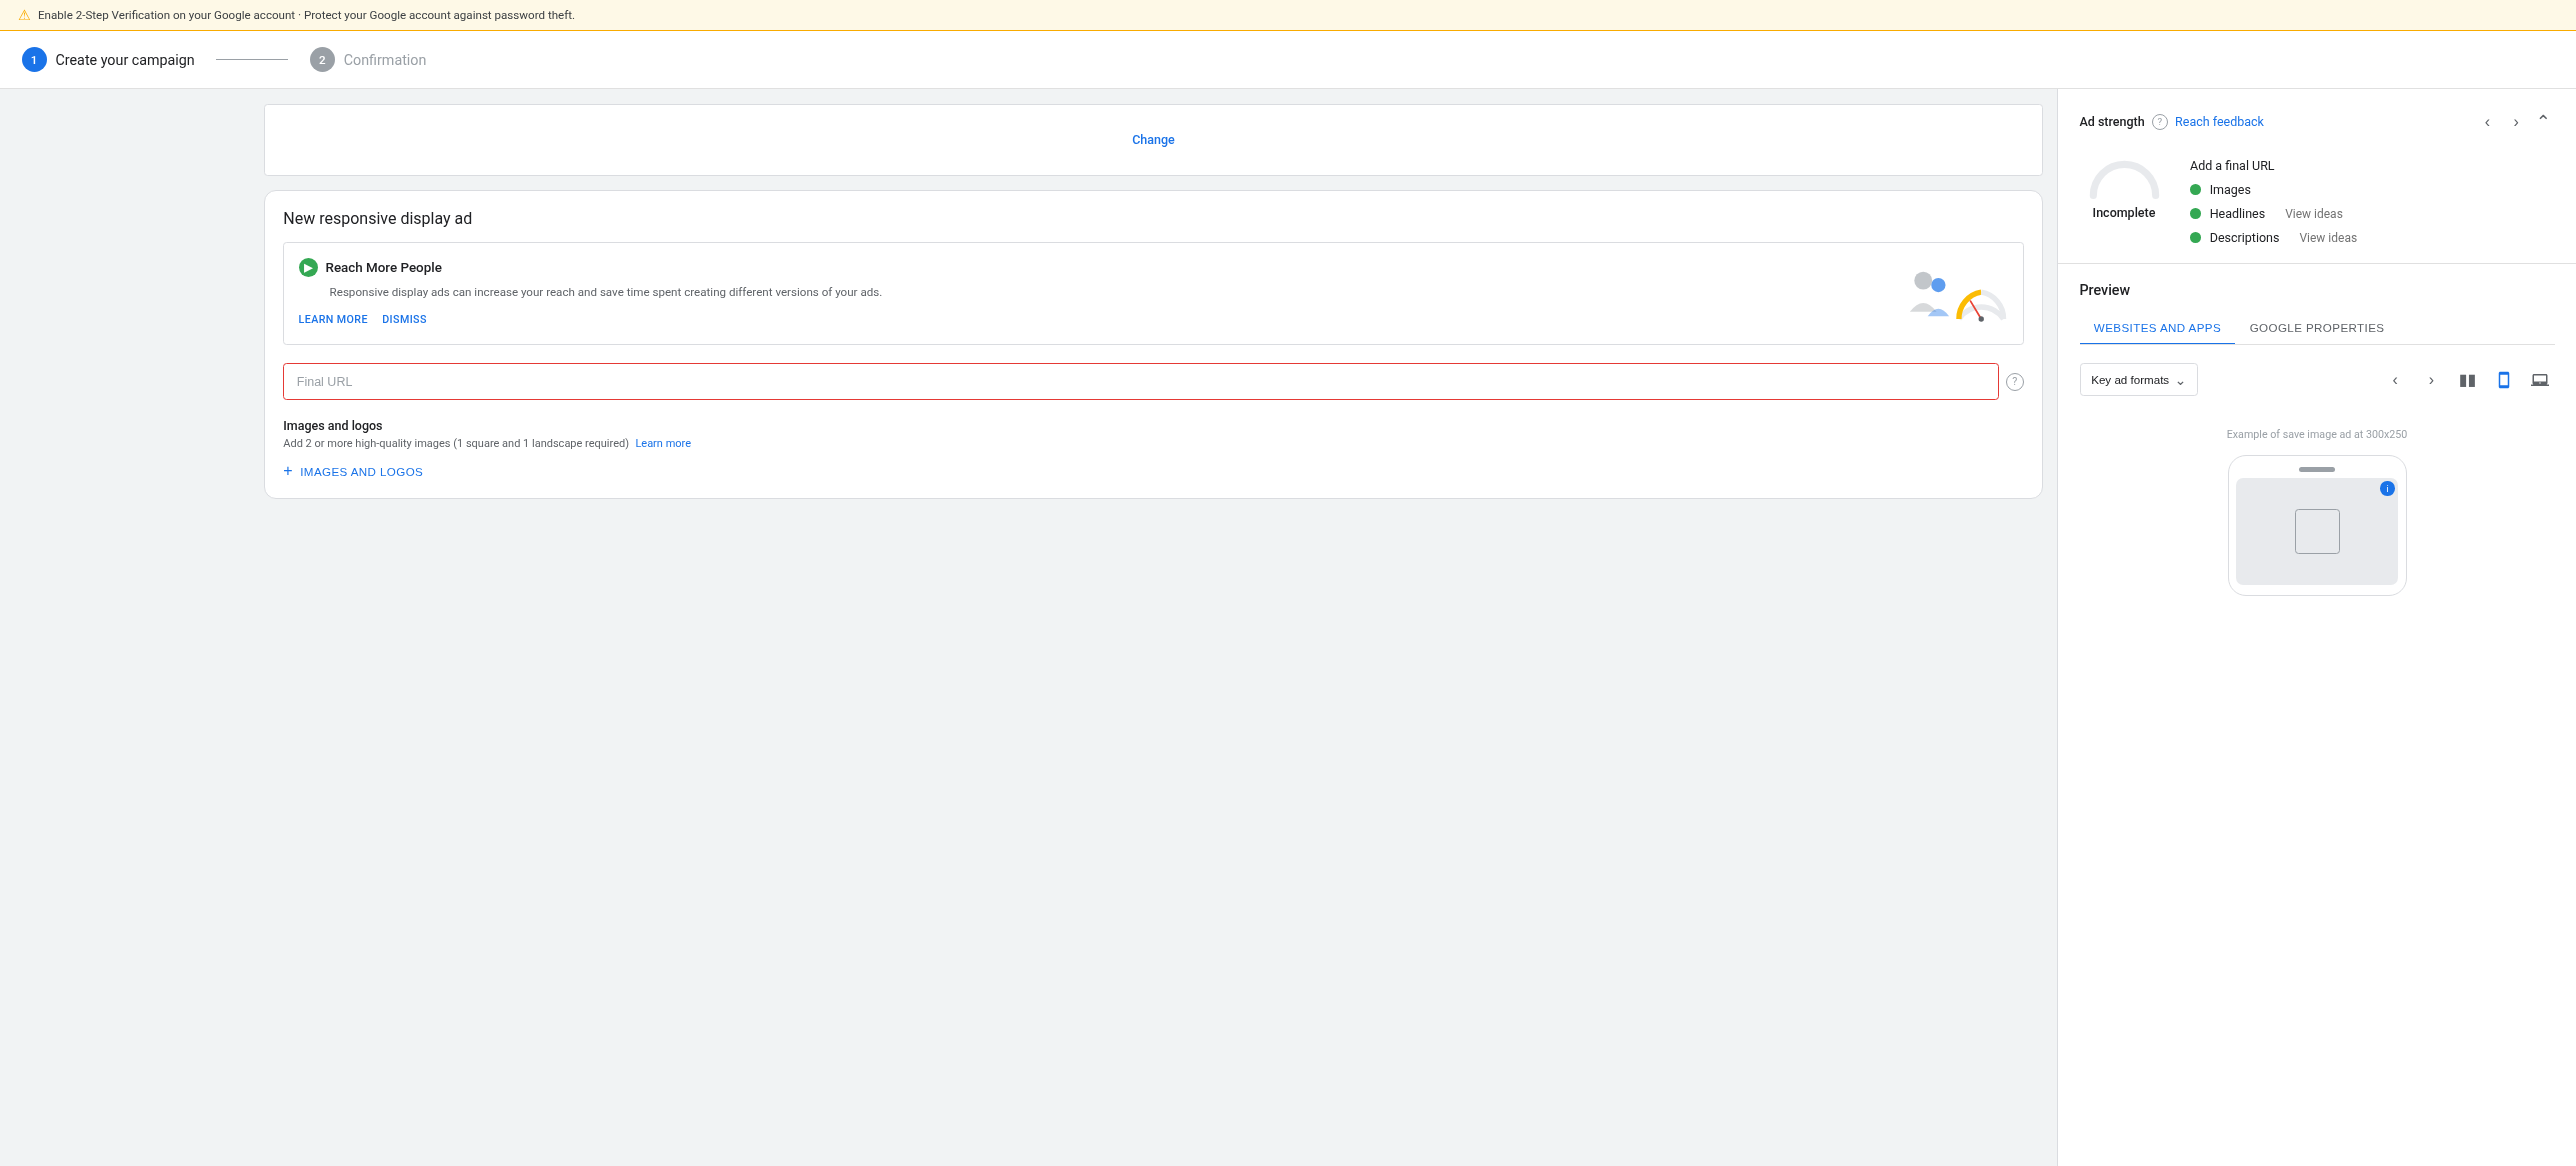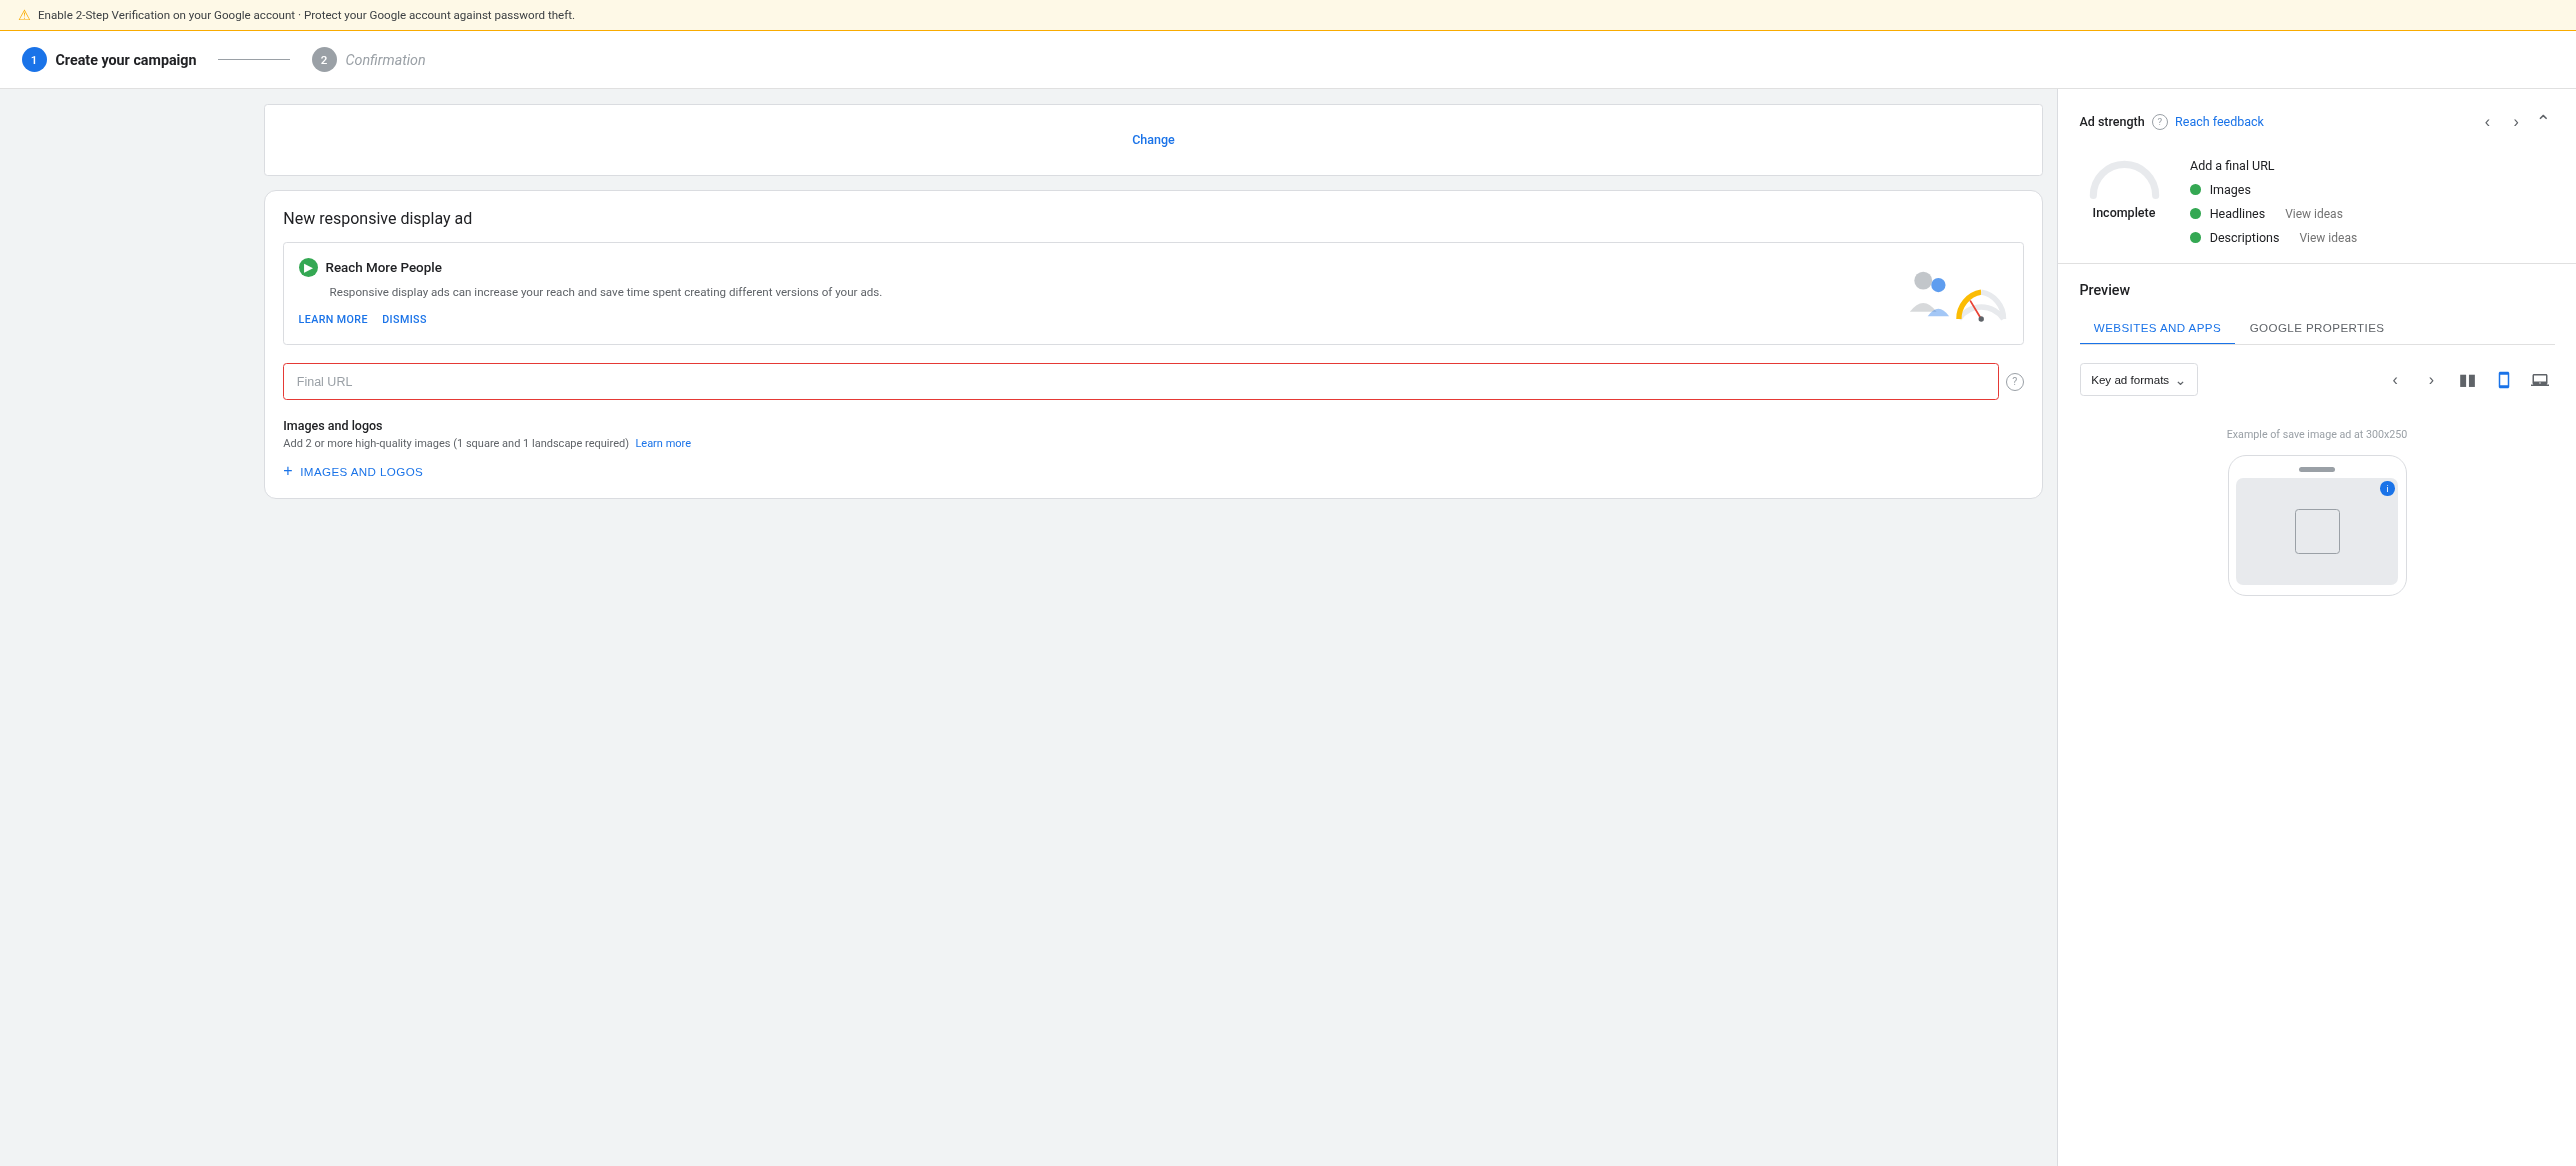--- a/index.html
+++ b/index.html
@@ -53,21 +53,21 @@
       color: #fff;
     }
     .step-circle.active {
       background: #1a73e8;
     }
     .step-circle.inactive {
       background: #9aa0a6;
     }
     .step-label {
       font-size: 14.3px;
-      font-weight: 700;
+      font-weight: 400;
       color: #202124;
     }
     .step-divider {
       width: 72px;
       height: 0.9px;
       background: #9aa0a6;
       margin: 0 7.2px;
     }
 
     
@@ -585,21 +585,21 @@
     <div class="step-circle active">
       <span>1</span>
     </div>
     <span class="step-label">Create your campaign</span>
   </div>
   <div class="step-divider"></div>
   <div class="step-item">
     <div class="step-circle inactive">
       <span>2</span>
     </div>
-    <span class="step-label" style="color:#9aa0a6;font-weight:400;font-style:italic;">Confirmation</span>
+    <span class="step-label" style="color:#9aa0a6;font-weight:400;">Confirmation</span>
   </div>
 </div>
 
 <div class="main-content">
 
   <div class="left-sidebar"></div>
 
   <div class="center-panel">
 
     <div class="change-card">

